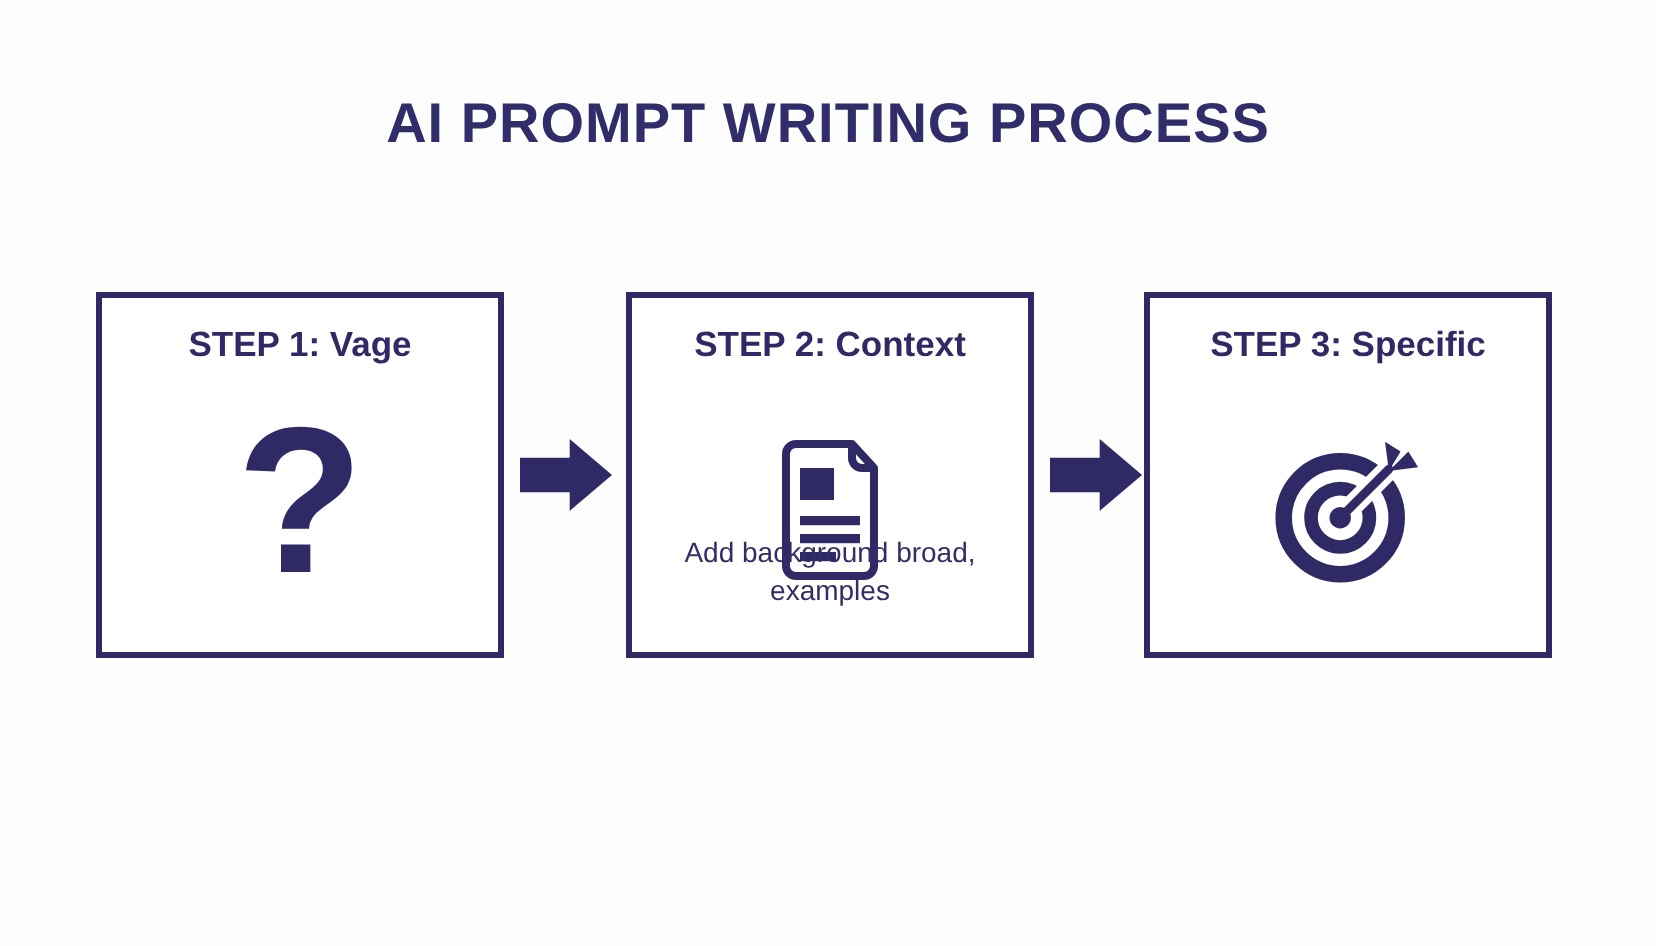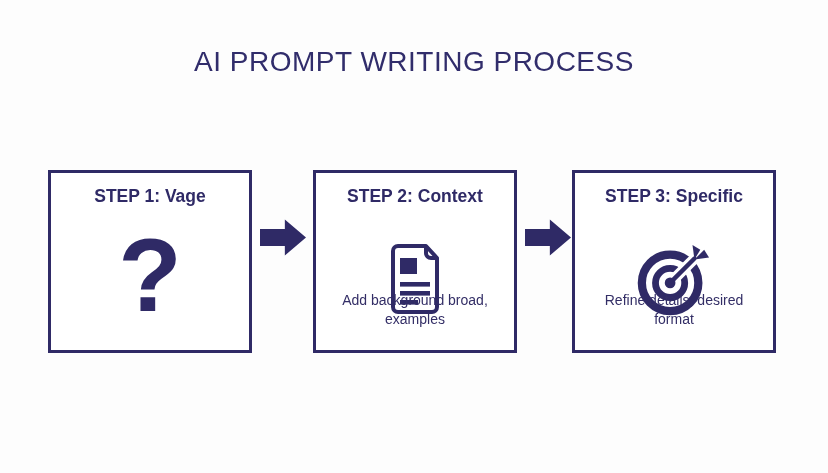--- a/index.html
+++ b/index.html
@@ -15,35 +15,34 @@
     background: #fdfdfd;
     overflow: hidden;
   }
   .title {
     position: absolute;
     top: 46px;
     left: 0;
     width: 828px;
     text-align: center;
     font-size: 28px;
-    font-weight: 400;
+    font-weight: 700;
     letter-spacing: 0.5px;
     color: #312d6b;
   }
   .step-box {
     position: absolute;
     top: 146px;
     width: 204px;
     height: 183px;
     background: #ffffff;
     border: 3px solid #2f2a66;
     display: flex;
     flex-direction: column;
     align-items: center;
-    margin-top: 24px;
   }
   .step-box.pos-1 { left: 48px; }
   .step-box.pos-2 { left: 313px; justify-content: space-between; }
   .step-box.pos-3 { left: 572px; }
   .step-title {
     margin-top: 13px;
     font-size: 17.5px;
     font-weight: 700;
     color: #2f2a66;
     text-align: center;
@@ -129,16 +128,15 @@
           <circle cx="35" cy="42" r="29" fill="none" stroke="#2f2a66" stroke-width="8.5"></circle>
           <circle cx="35" cy="42" r="15" fill="none" stroke="#2f2a66" stroke-width="7"></circle>
           <line x1="35" y1="42" x2="63" y2="14" stroke="#ffffff" stroke-width="11"></line>
           <line x1="35" y1="42" x2="60" y2="17" stroke="#2f2a66" stroke-width="4.5" stroke-linecap="round"></line>
           <path d="M60 18 L58 3 L66 8 Z" fill="#2f2a66"></path>
           <path d="M60 18 L75 16 L70 8 Z" fill="#2f2a66"></path>
           <circle cx="35" cy="42" r="5.5" fill="#2f2a66"></circle>
         </svg>
       </span>
     </div>
-    <p class="step-desc narrow">Refine details, desired format</p>
   </section>
 
 </div>
 
 </body></html>

